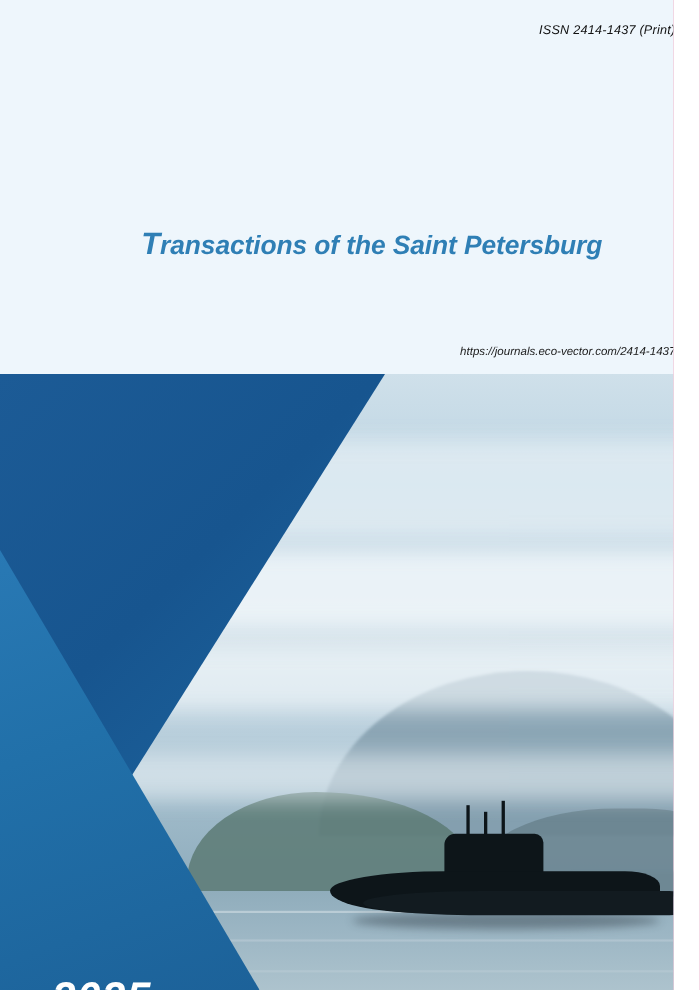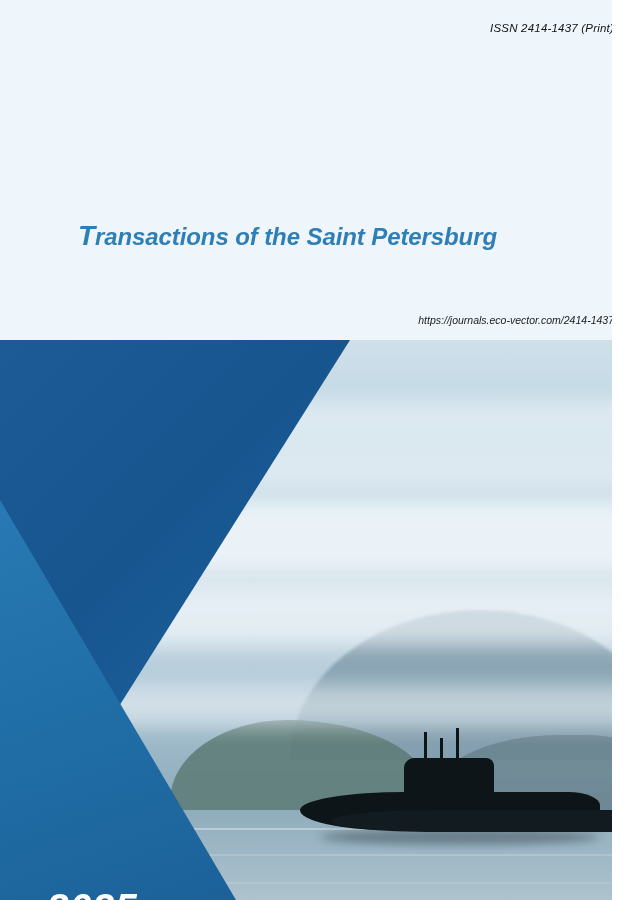--- a/index.html
+++ b/index.html
@@ -48,27 +48,28 @@
     color: #12283f;
     letter-spacing: -0.2px;
   }
   .title-ru .drop {
     font-size: 34px;
     color: #1f6fae;
   }
   .title-en {
     position: absolute;
     left: 78px;
-    top: 220px;
+    top: 206px;
     width: 520px;
     font-size: 24px;
     line-height: 31px;
     font-weight: bold;
     color: #2f7fb5;
     letter-spacing: -0.1px;
+    text-align: center;
   }
   .title-en .drop {
     font-size: 28px;
     color: #2f7fb5;
   }
   .url {
     position: absolute;
     right: 22px;
     top: 314px;
     font-size: 10.5px;

